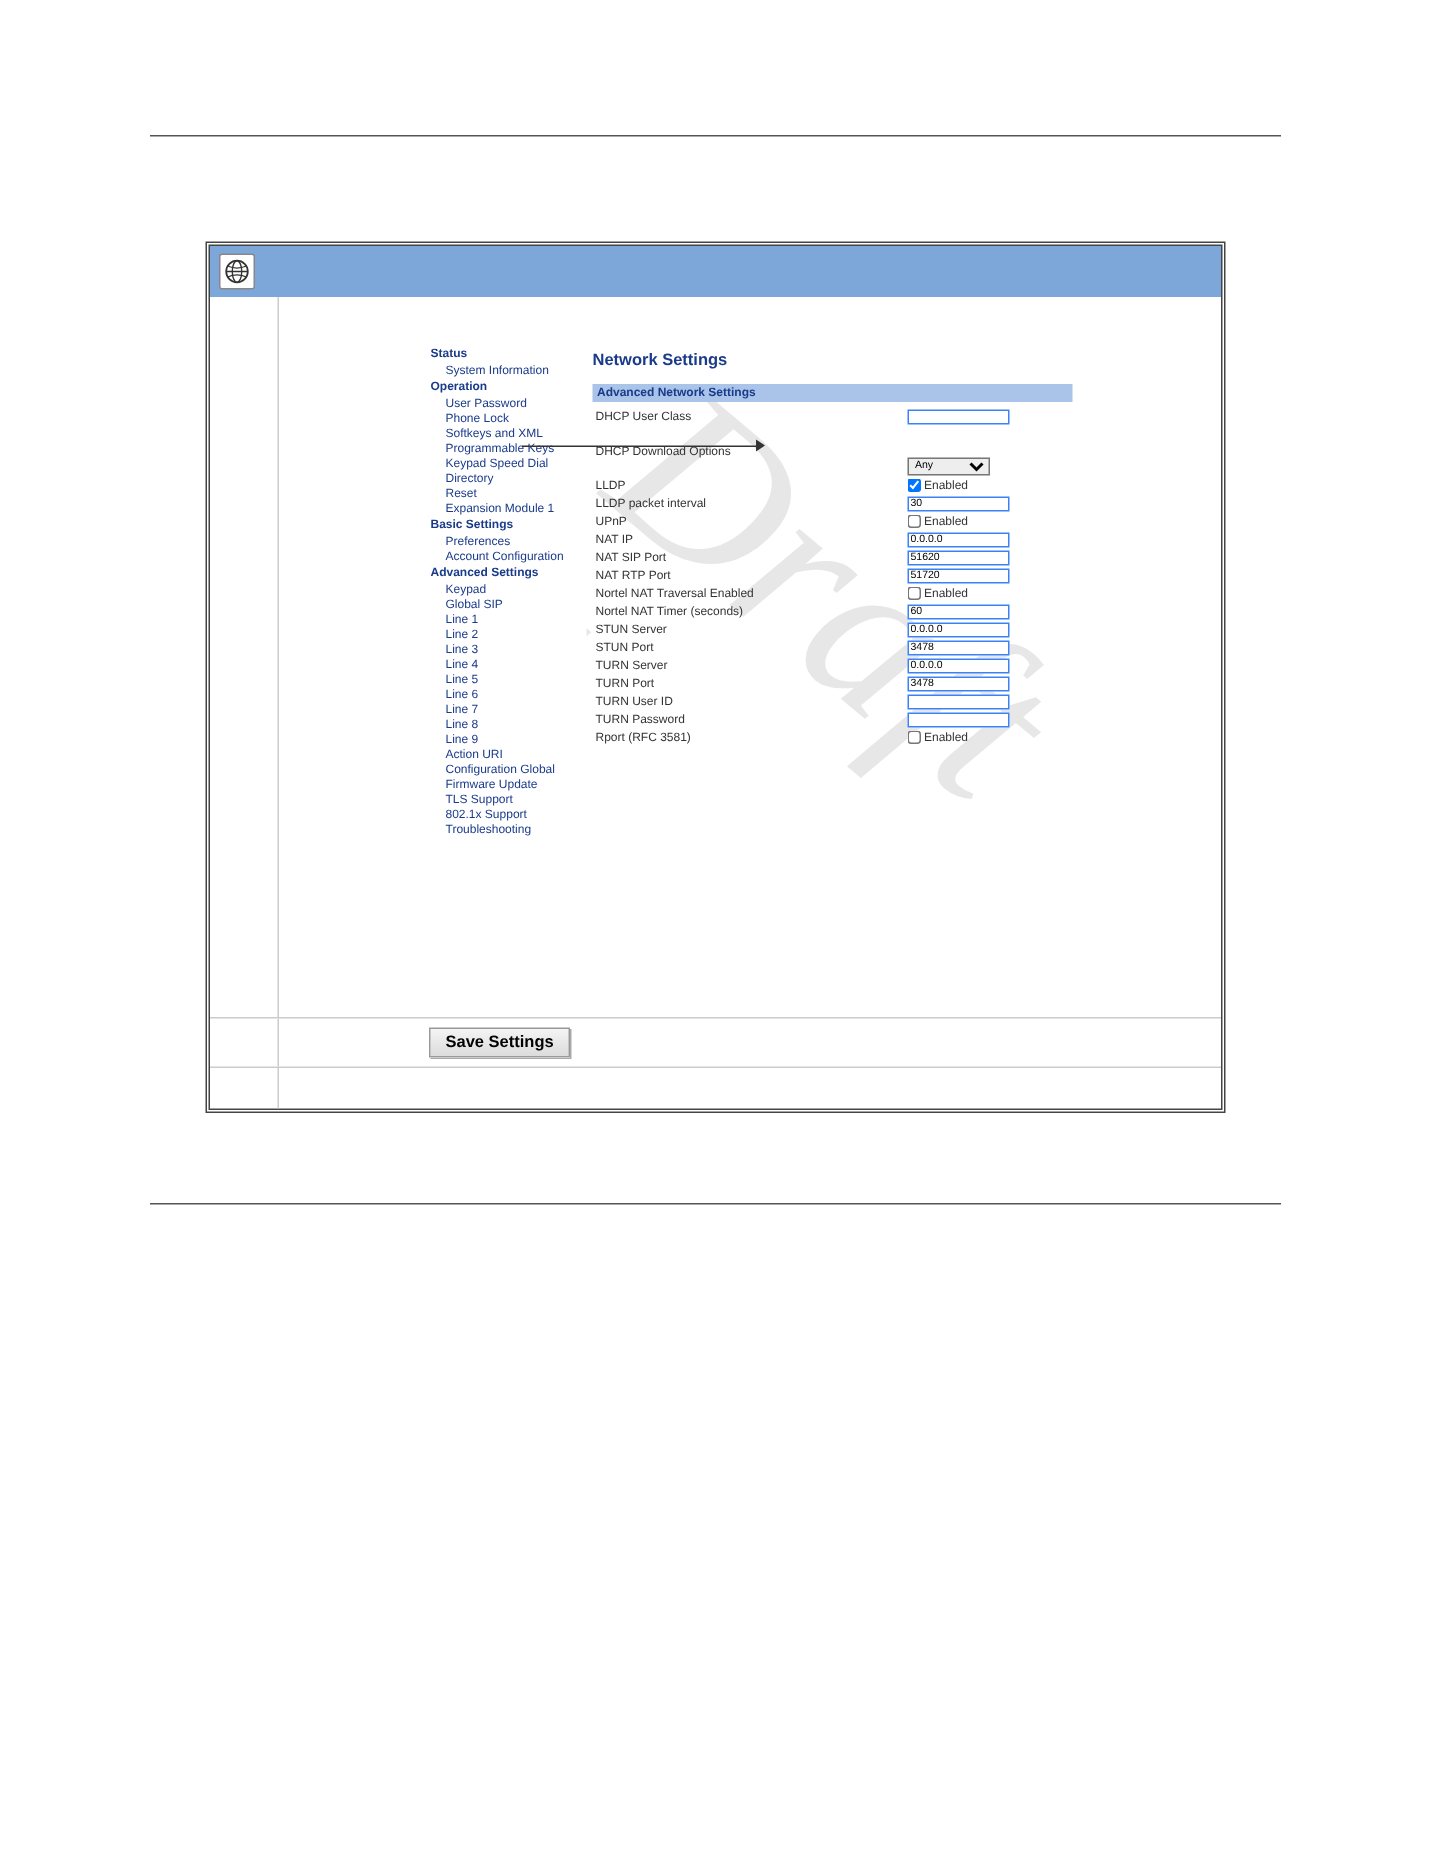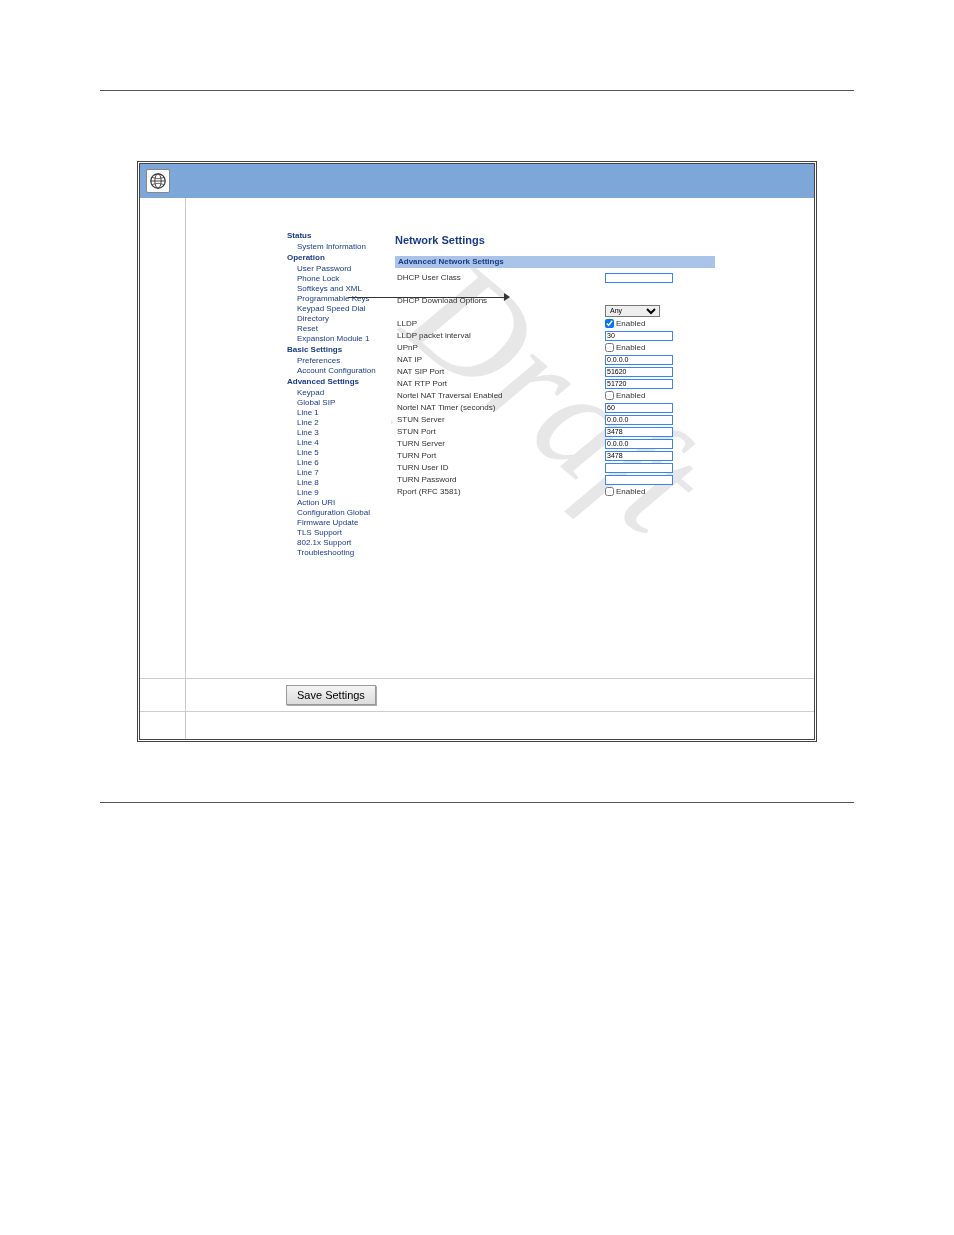--- a/index.html
+++ b/index.html
@@ -194,20 +194,21 @@
     padding: 6px 0 6px 100px;
   }
   .save-btn {
     background: linear-gradient(#f4f4f4,#dcdcdc);
     border: 1px solid #999;
     padding: 3px 10px;
     font-size: 11px;
     font-family: inherit;
     cursor: pointer;
     box-shadow: 1px 1px 0 #aaa;
+    font-weight: bold;
   }
   .final-row {
     height: 28px;
     border-top: 1px solid #ccc;
   }
 </style>
 </head>
 <body>
 
 <div class="page">

